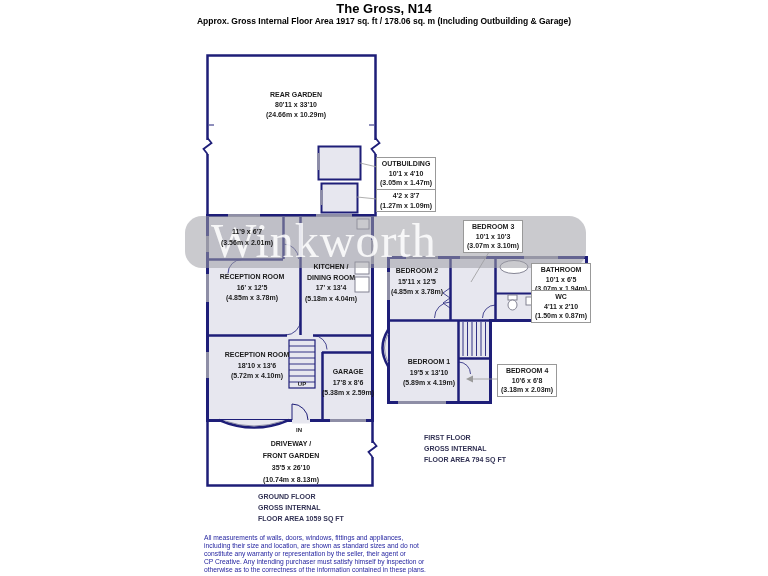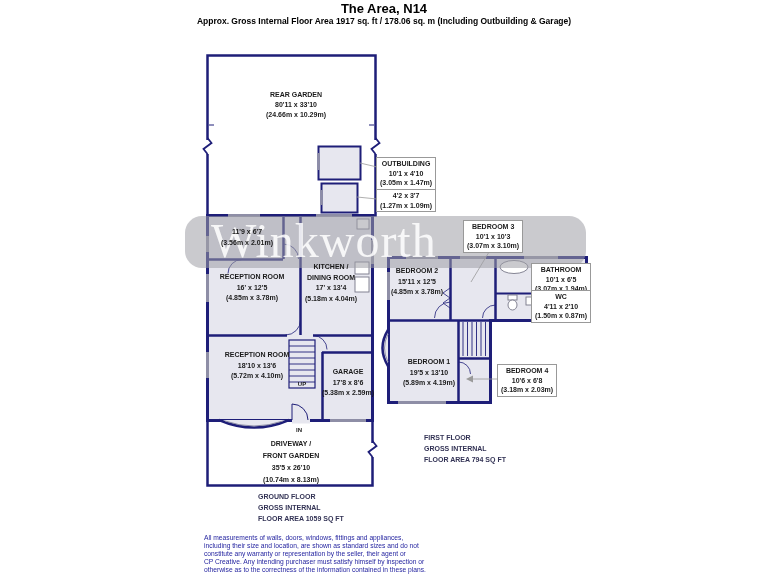--- a/index.html
+++ b/index.html
@@ -146,21 +146,21 @@
         <line x1="497" y1="379" x2="472" y2="379"></line>
       </g>
       <path d="M466,379 l7,-3.5 v7 Z" fill="#9a9a9a"></path>
     </g>
   </svg>
 
   <div class="wm">
     <span>Winkworth</span>
   </div>
 
-  <div class="hdr" id="title">The Area, N14</div>
+  <div class="hdr" id="title">The Gross, N14</div>
   <div class="hdr sub" id="sub1">Approx. Gross Internal Floor Area 1917 sq. ft / 178.06 sq. m (Including Outbuilding &amp; Garage)</div>
 
   <div class="lbl" style="left:296px;top:90px;line-height:10px">
       <div>REAR GARDEN</div>
       <div>80'11 x 33'10</div>
       <div>(24.66m x 10.29m)</div>
     </div>
   <div class="lbl boxed" style="left:376px;top:157px">
       <div>OUTBUILDING</div>
       <div>10'1 x 4'10</div>

